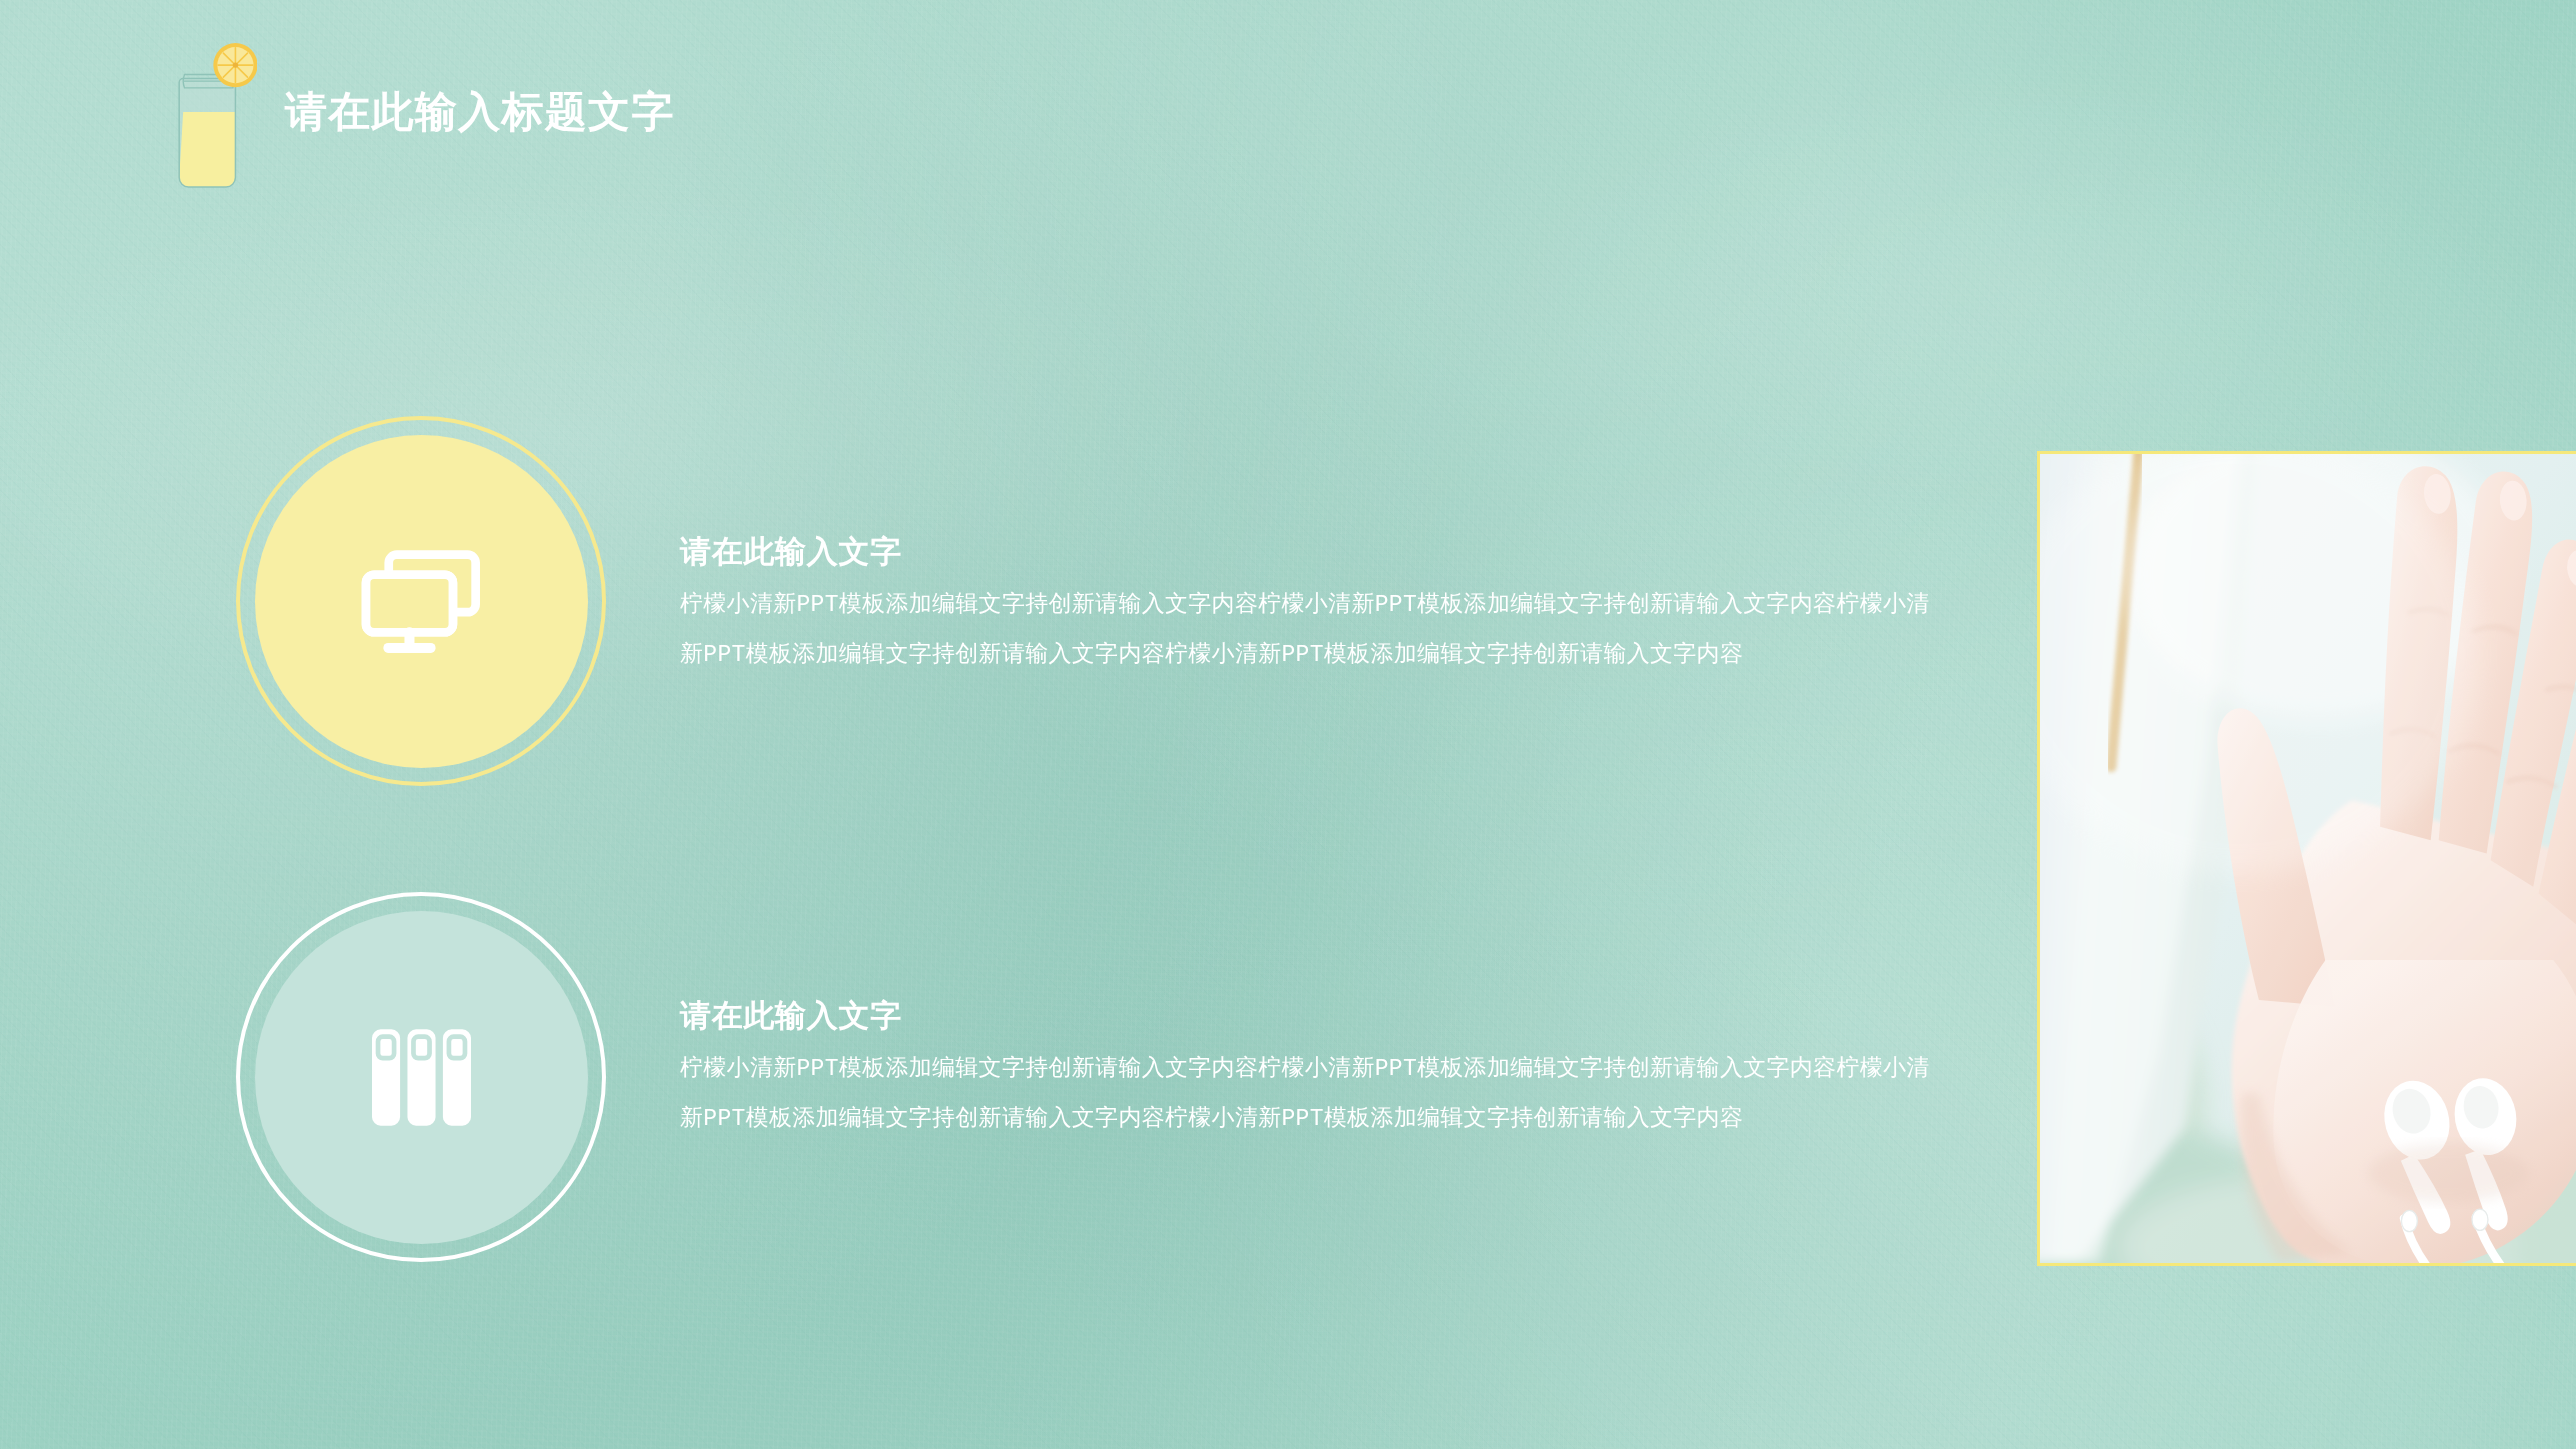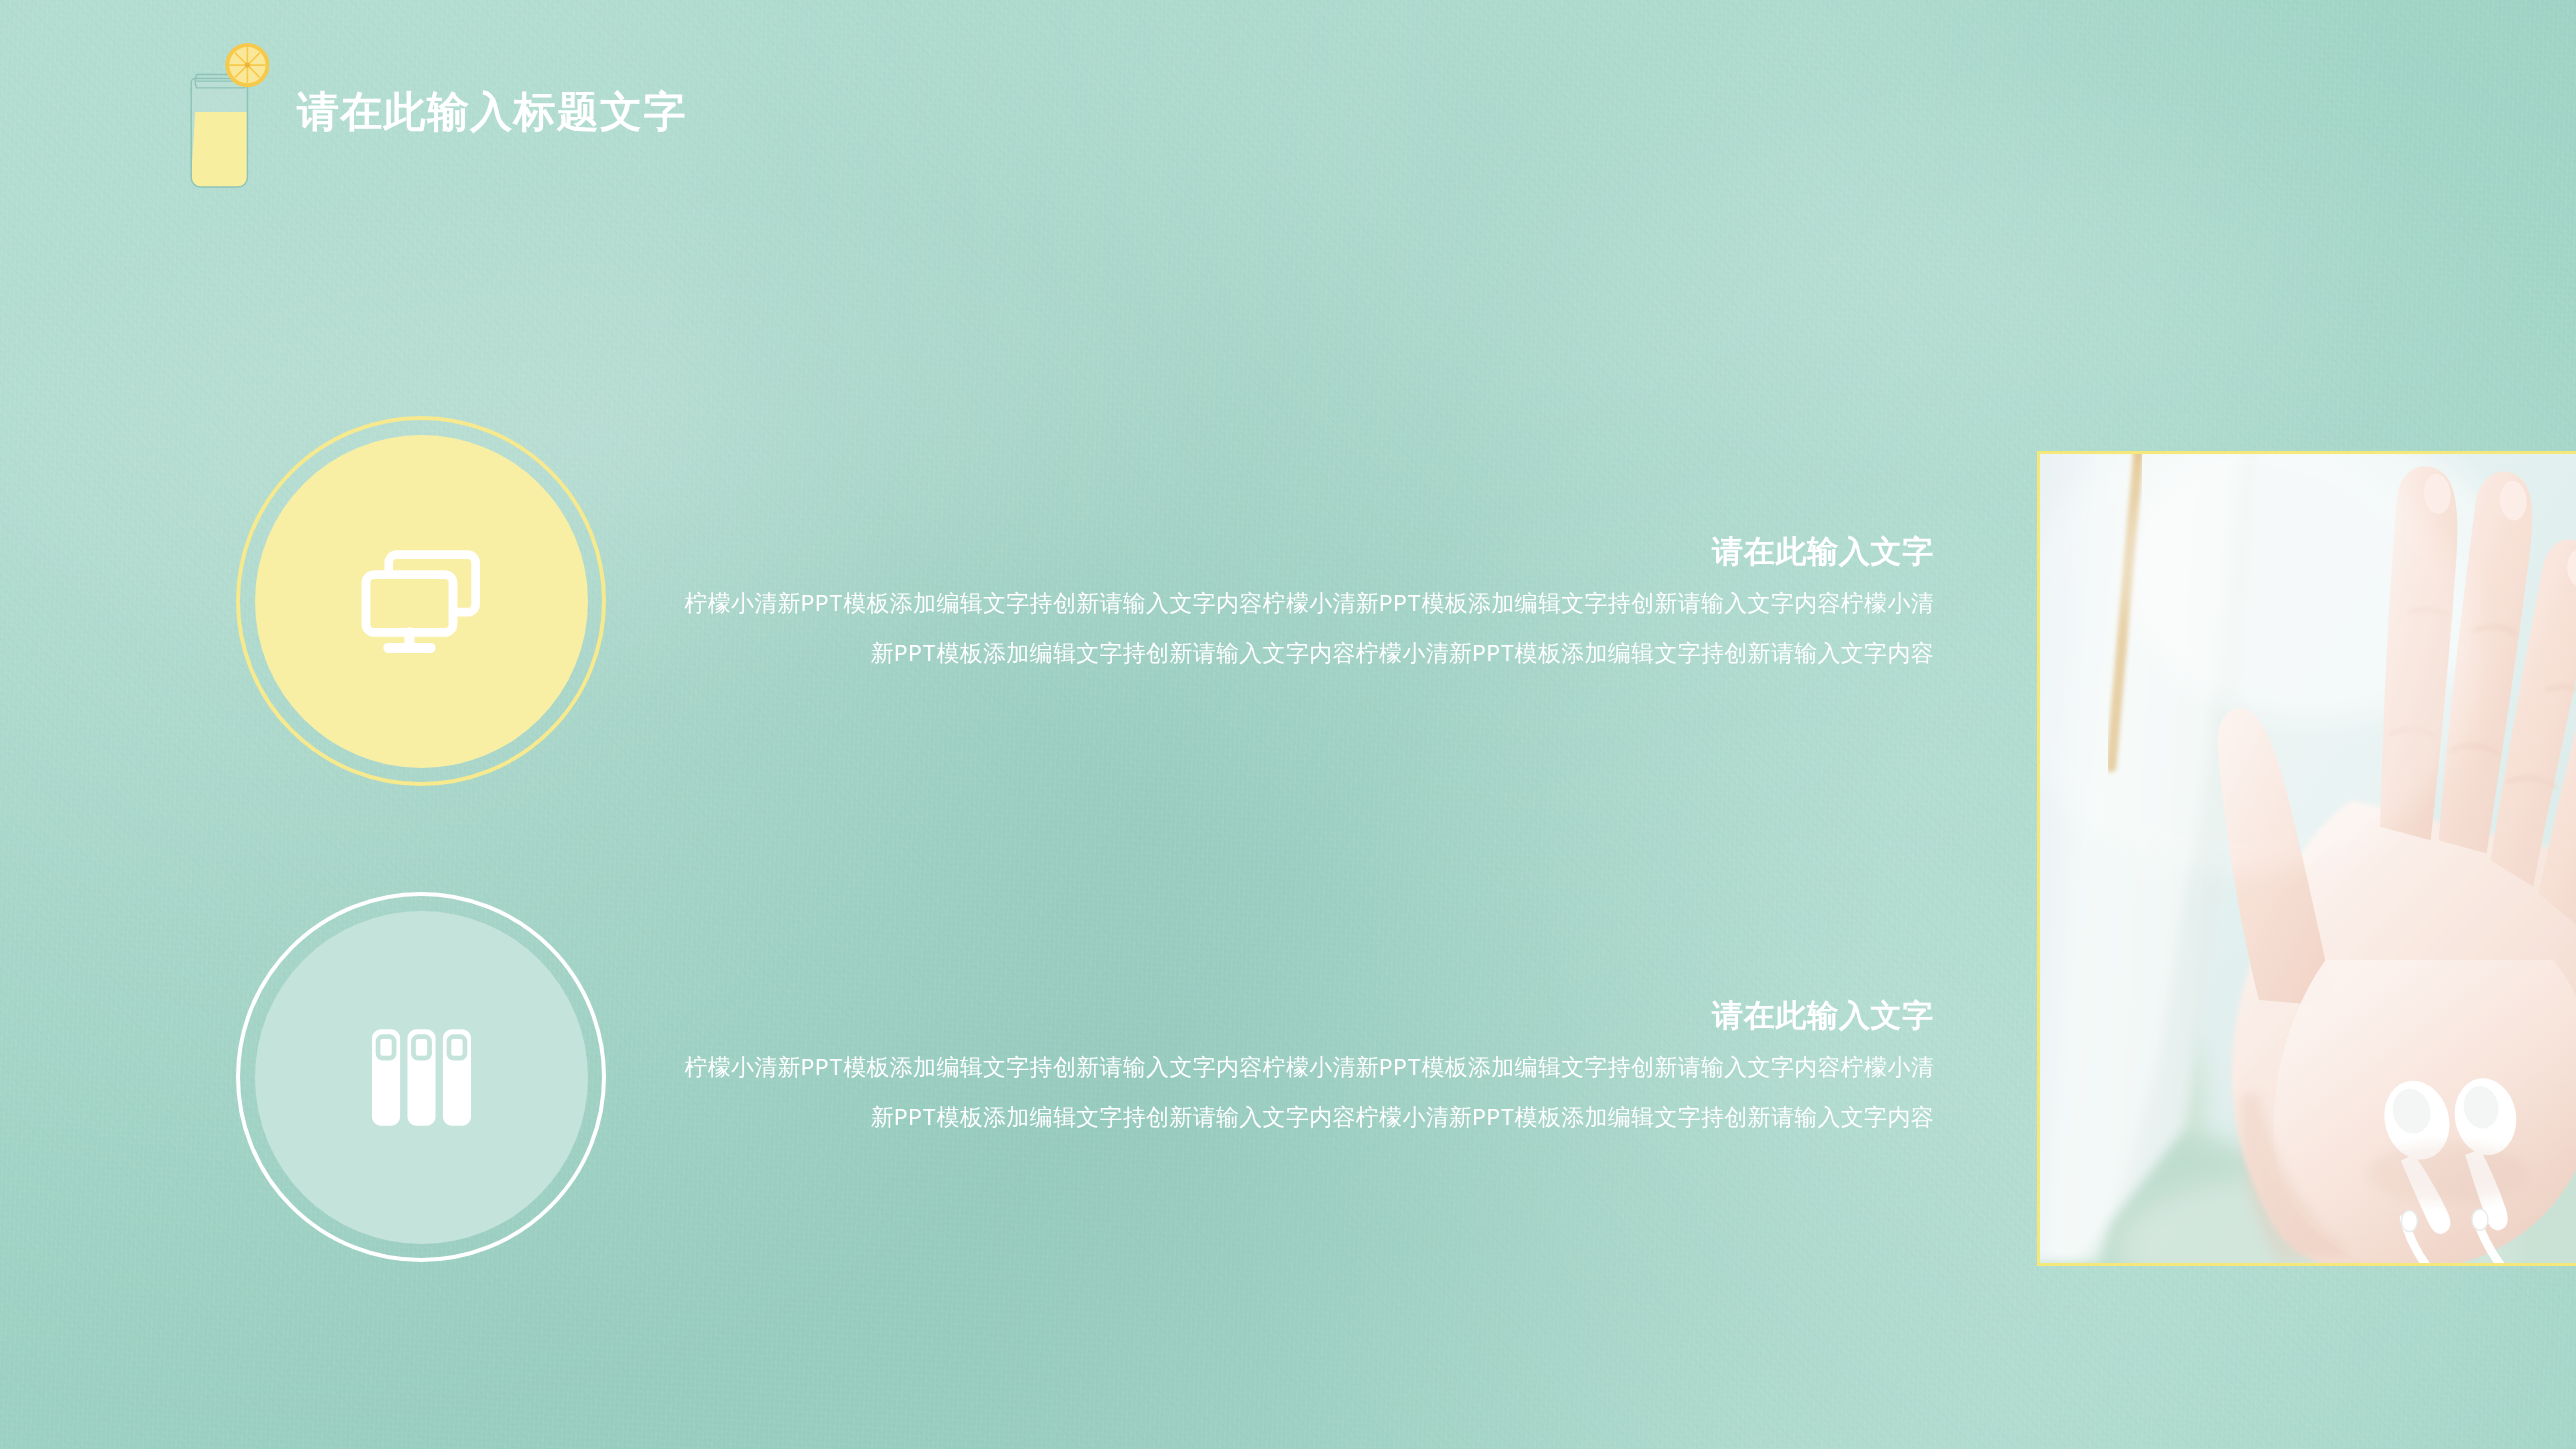--- a/index.html
+++ b/index.html
@@ -52,21 +52,21 @@
   #slide .tex.t3 {
     background-image:
       radial-gradient(ellipse 38% 26% at 22% 30%, rgba(255,255,255,.10), rgba(255,255,255,0) 70%),
       radial-gradient(ellipse 30% 22% at 78% 20%, rgba(255,255,255,.08), rgba(255,255,255,0) 70%),
       radial-gradient(ellipse 40% 30% at 55% 85%, rgba(138,190,178,.16), rgba(138,190,178,0) 72%);
   }
 
   
   .header {
     position: absolute;
-    left: 183px;
+    left: 171px;
     top: 37px;
     z-index: 5;
     display: flex;
     align-items: center;
   }
   .jar {
     position: relative;
     width: 86px;
     height: 154px;
     flex: 0 0 auto;
@@ -128,21 +128,20 @@
     align-items: center;
     justify-content: center;
   }
   .badge .glyph svg { display: block; }
 
   
   .ftext {
     width: 1254px;
     margin-left: 74px;
     color: #ffffff;
-    text-align: right;
   }
   .feature.f1 .ftext { padding-top: 119px; }
   .feature.f2 .ftext { padding-top: 107px; }
 
   .ftext h3 {
     margin: 0 0 10.7px 0;
     font-size: 31px;
     font-weight: 700;
     letter-spacing: 0.7px;
     line-height: 1.1;

